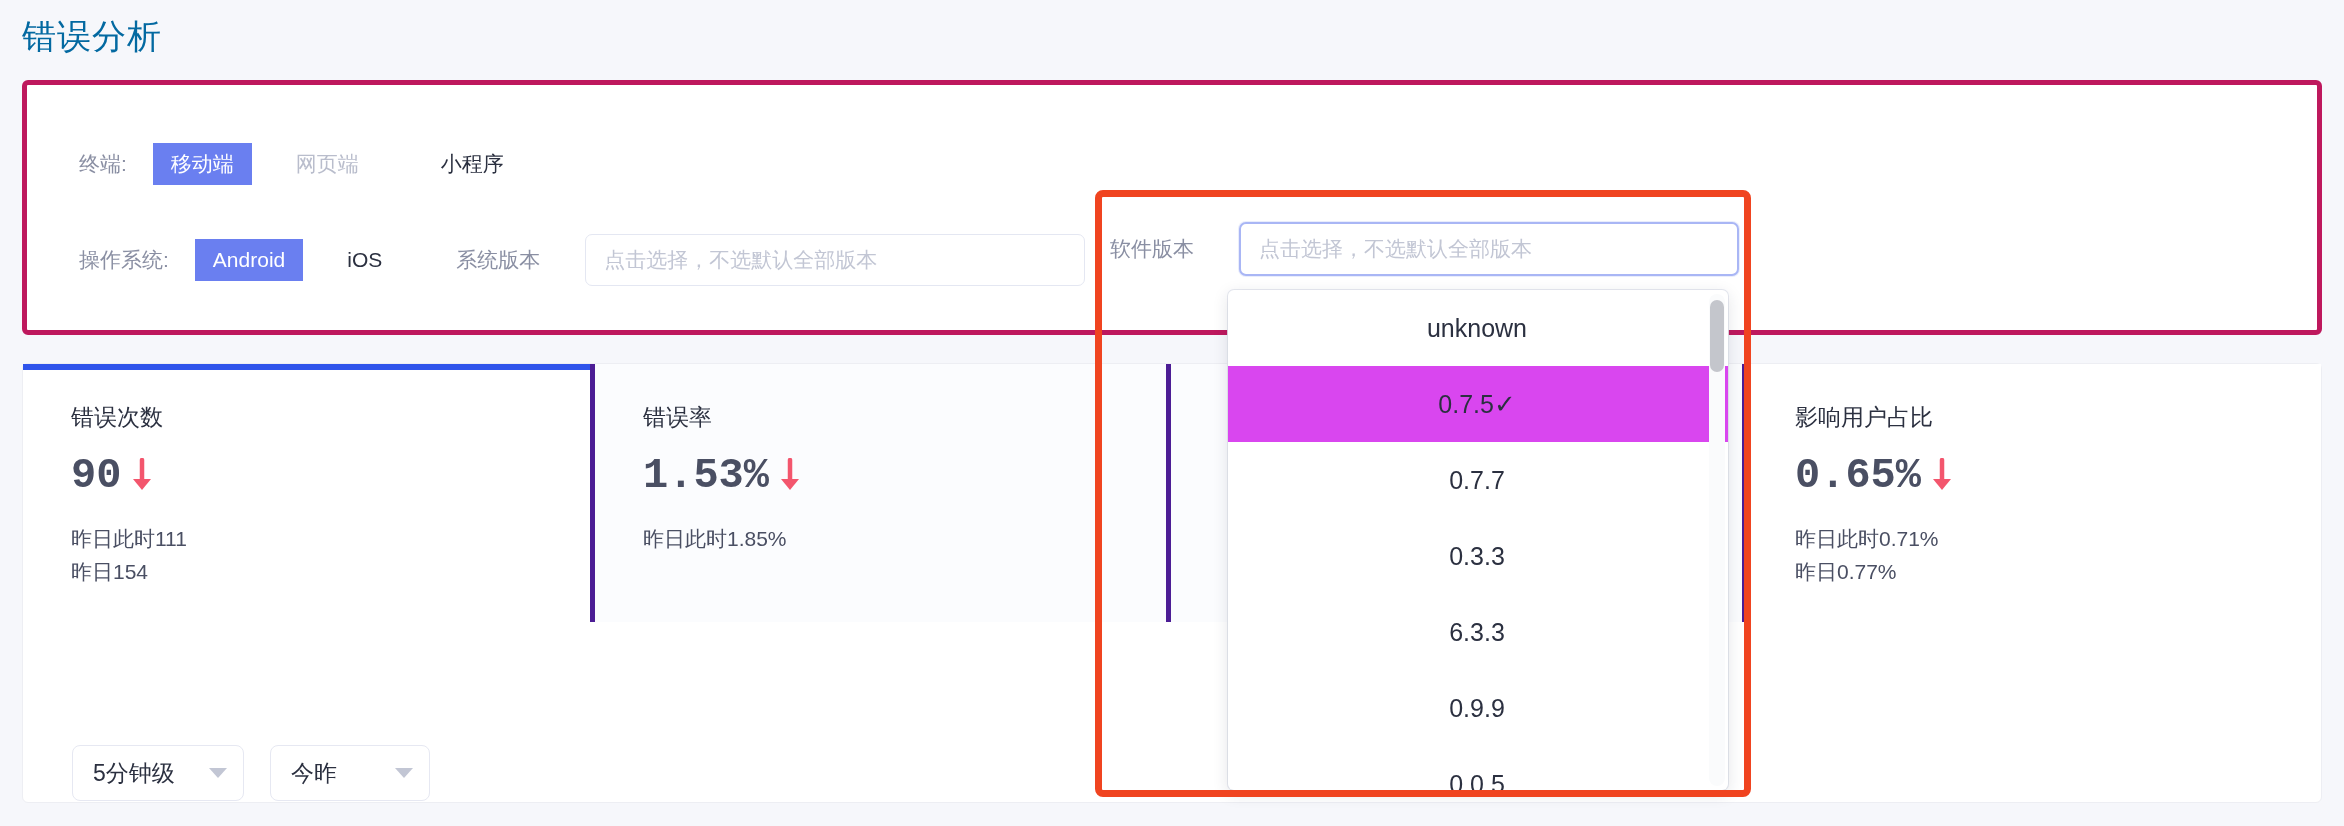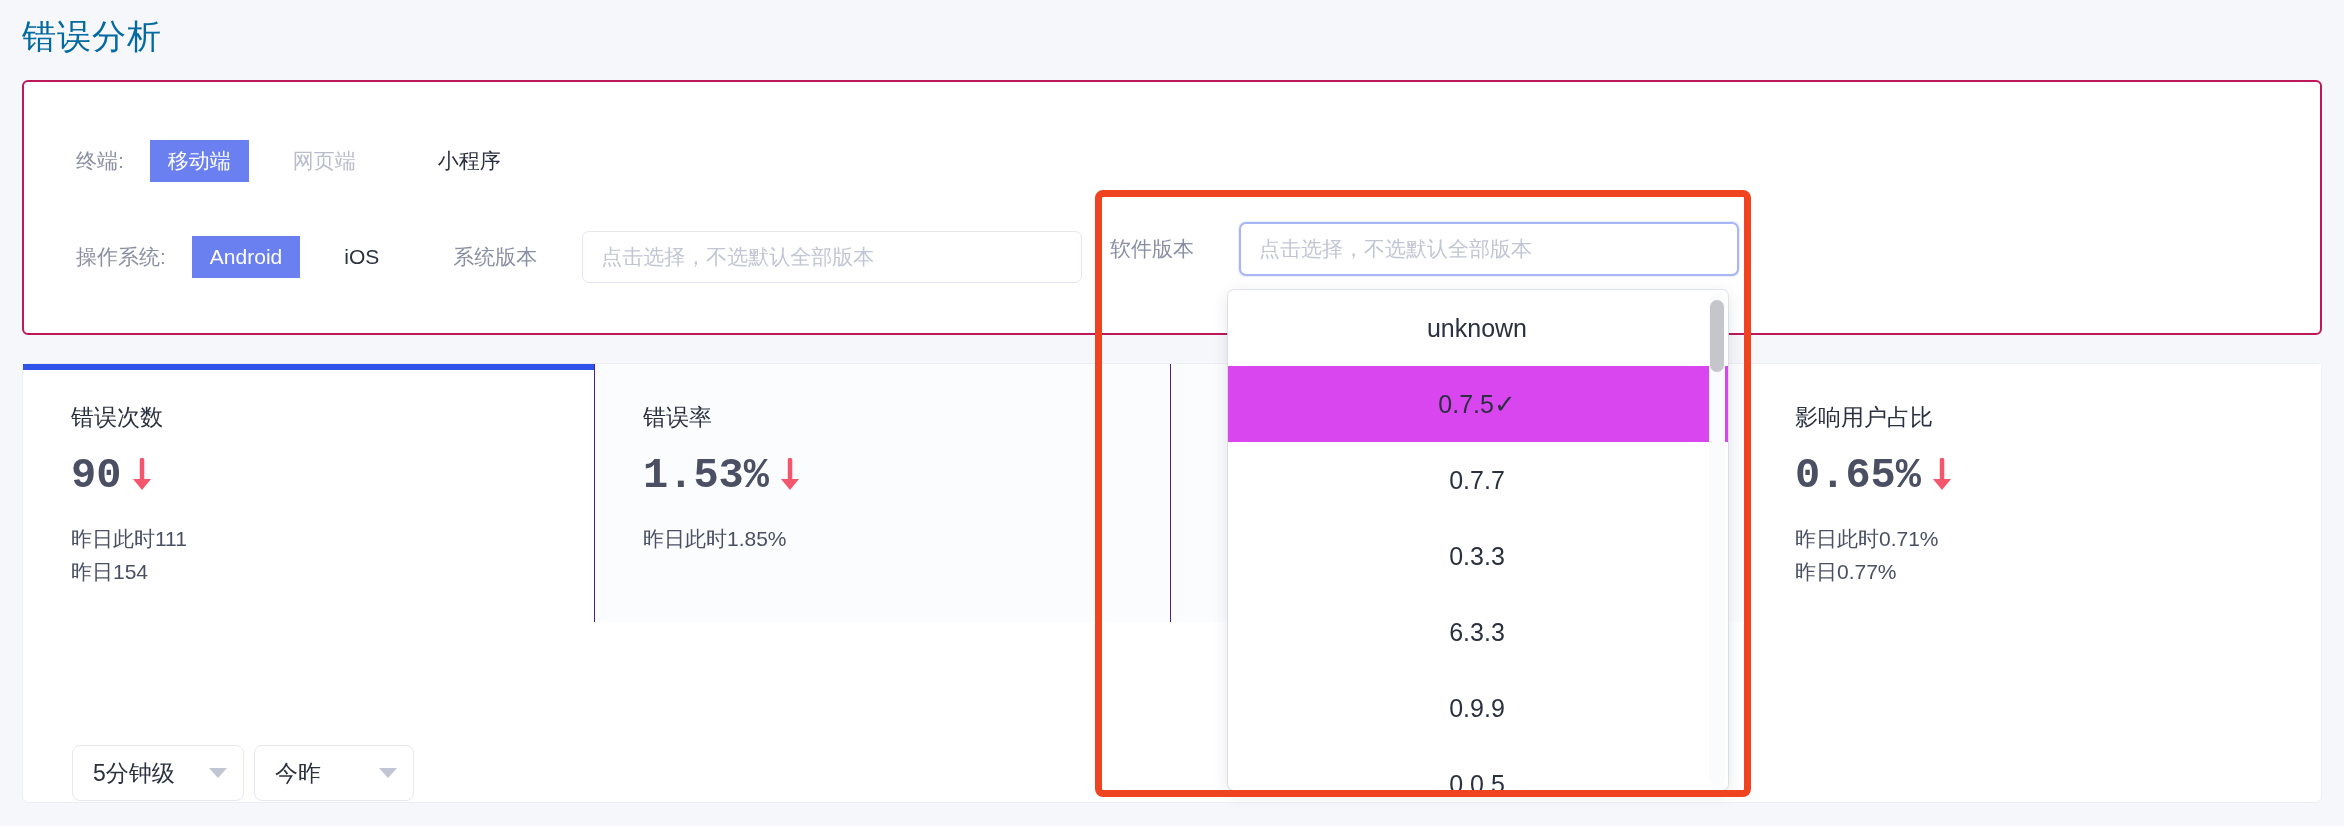--- a/index.html
+++ b/index.html
@@ -22,21 +22,21 @@
     letter-spacing: 1px;
     margin-top: 8px;
   }
 
   
   .filter-card {
     position: absolute;
     left: 22px; top: 80px;
     width: 2300px; height: 255px;
     background: #ffffff;
-    border: 2px solid #be185d;
+    border: 5px solid #be185d;
     border-radius: 6px;
   }
   .filter-row { position: absolute; display: flex; align-items: center; }
   .filter-row.row1 { left: 52px; top: 55px; height: 48px; }
   .filter-row.row2 { left: 52px; top: 147px; height: 56px; }
 
   .filter-label {
     font-size: 21px;
     color: #8a8fa3;
     white-space: nowrap;
@@ -160,21 +160,21 @@
   .stats-row {
     position: absolute;
     left: 0; top: 0;
     width: 2300px; height: 258px;
     display: flex;
   }
   .stat-cell {
     position: relative;
     height: 258px;
     padding: 38px 0 0 48px;
-    border-right: 1px solid #4c1d95;
+    border-right: 5px solid #4c1d95;
     background: #fff;
   }
   .stat-cell.c0 { width: 572px; }
   .stat-cell.c1 { width: 576px; background: #fbfcfe; }
   .stat-cell.c2 { width: 576px; background: #fbfcfe; }
   .stat-cell.c3 { width: 574px; border-right: none; background: #fff; }
   .stat-cell.active::before {
     content: "";
     position: absolute;
     left: 0; top: 0;
@@ -207,21 +207,21 @@
     font-size: 21px;
     color: #4a4f63;
     line-height: 1.55;
   }
 
   
   .bottom-controls {
     position: absolute;
     left: 72px; top: 745px;
     display: flex;
-    gap: 10px;
+    gap: 26px;
     z-index: 10;
   }
   .mini-select {
     height: 56px;
     border: 1px solid #e6e8f2;
     border-radius: 8px;
     background: #fff;
     display: flex;
     align-items: center;
     justify-content: space-between;

